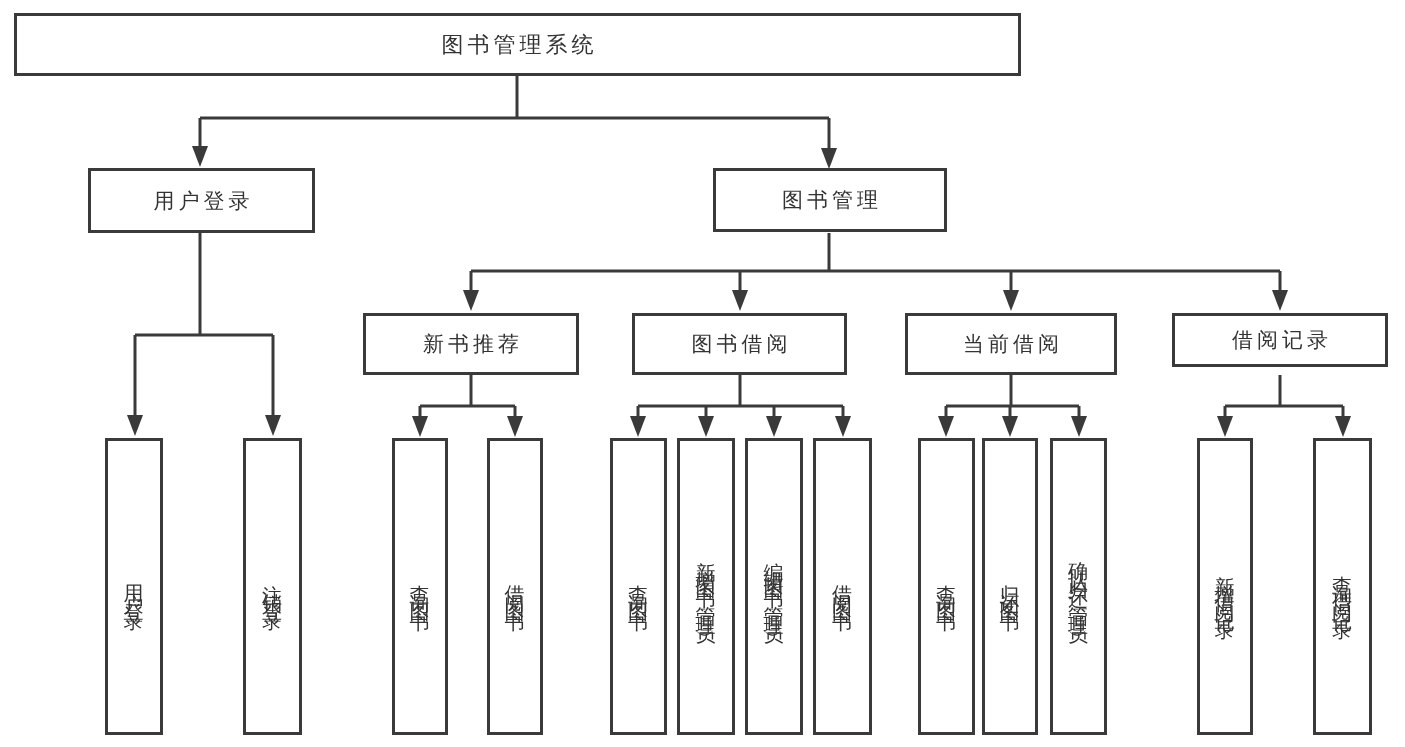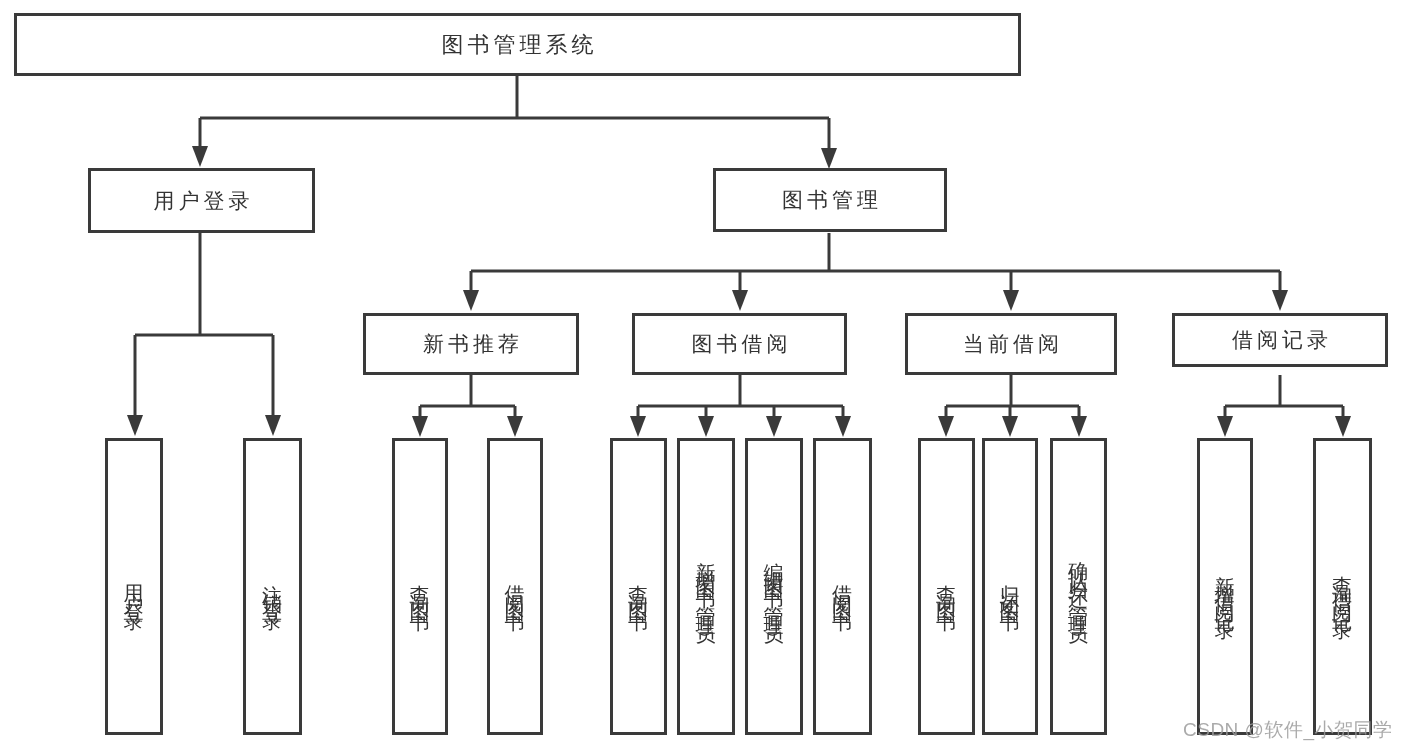--- a/index.html
+++ b/index.html
@@ -182,15 +182,14 @@
     <span>确认归还（管理员）</span>
   </div>
 
   <div class="node v" style="left:1197px;top:438px;width:56px;height:297px;">
     <span>新增借阅记录</span>
   </div>
   <div class="node v" style="left:1313px;top:438px;width:59px;height:297px;">
     <span>查询借阅记录</span>
   </div>
 
-  <div class="watermark">CSDN @软件_小贺同学</div>
 
 </div>
 
 </body></html>

